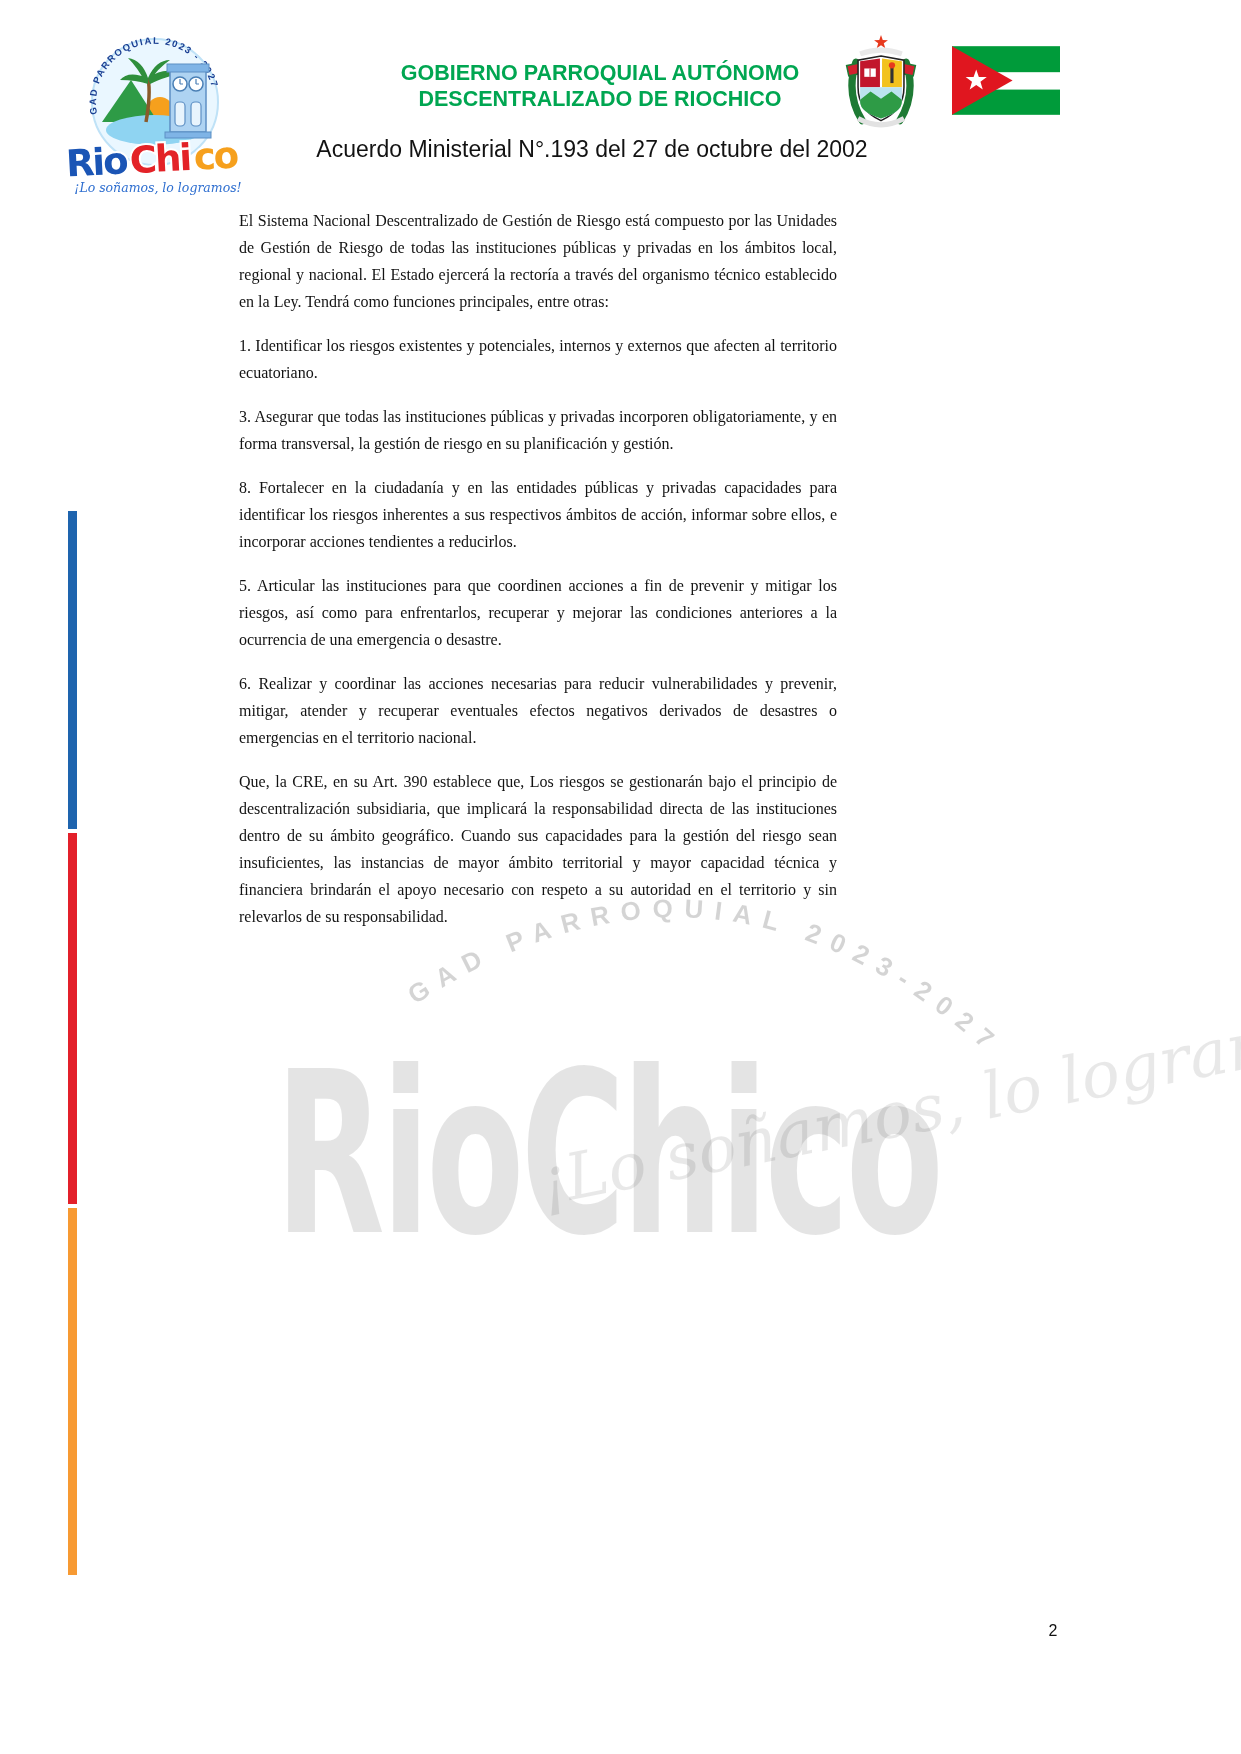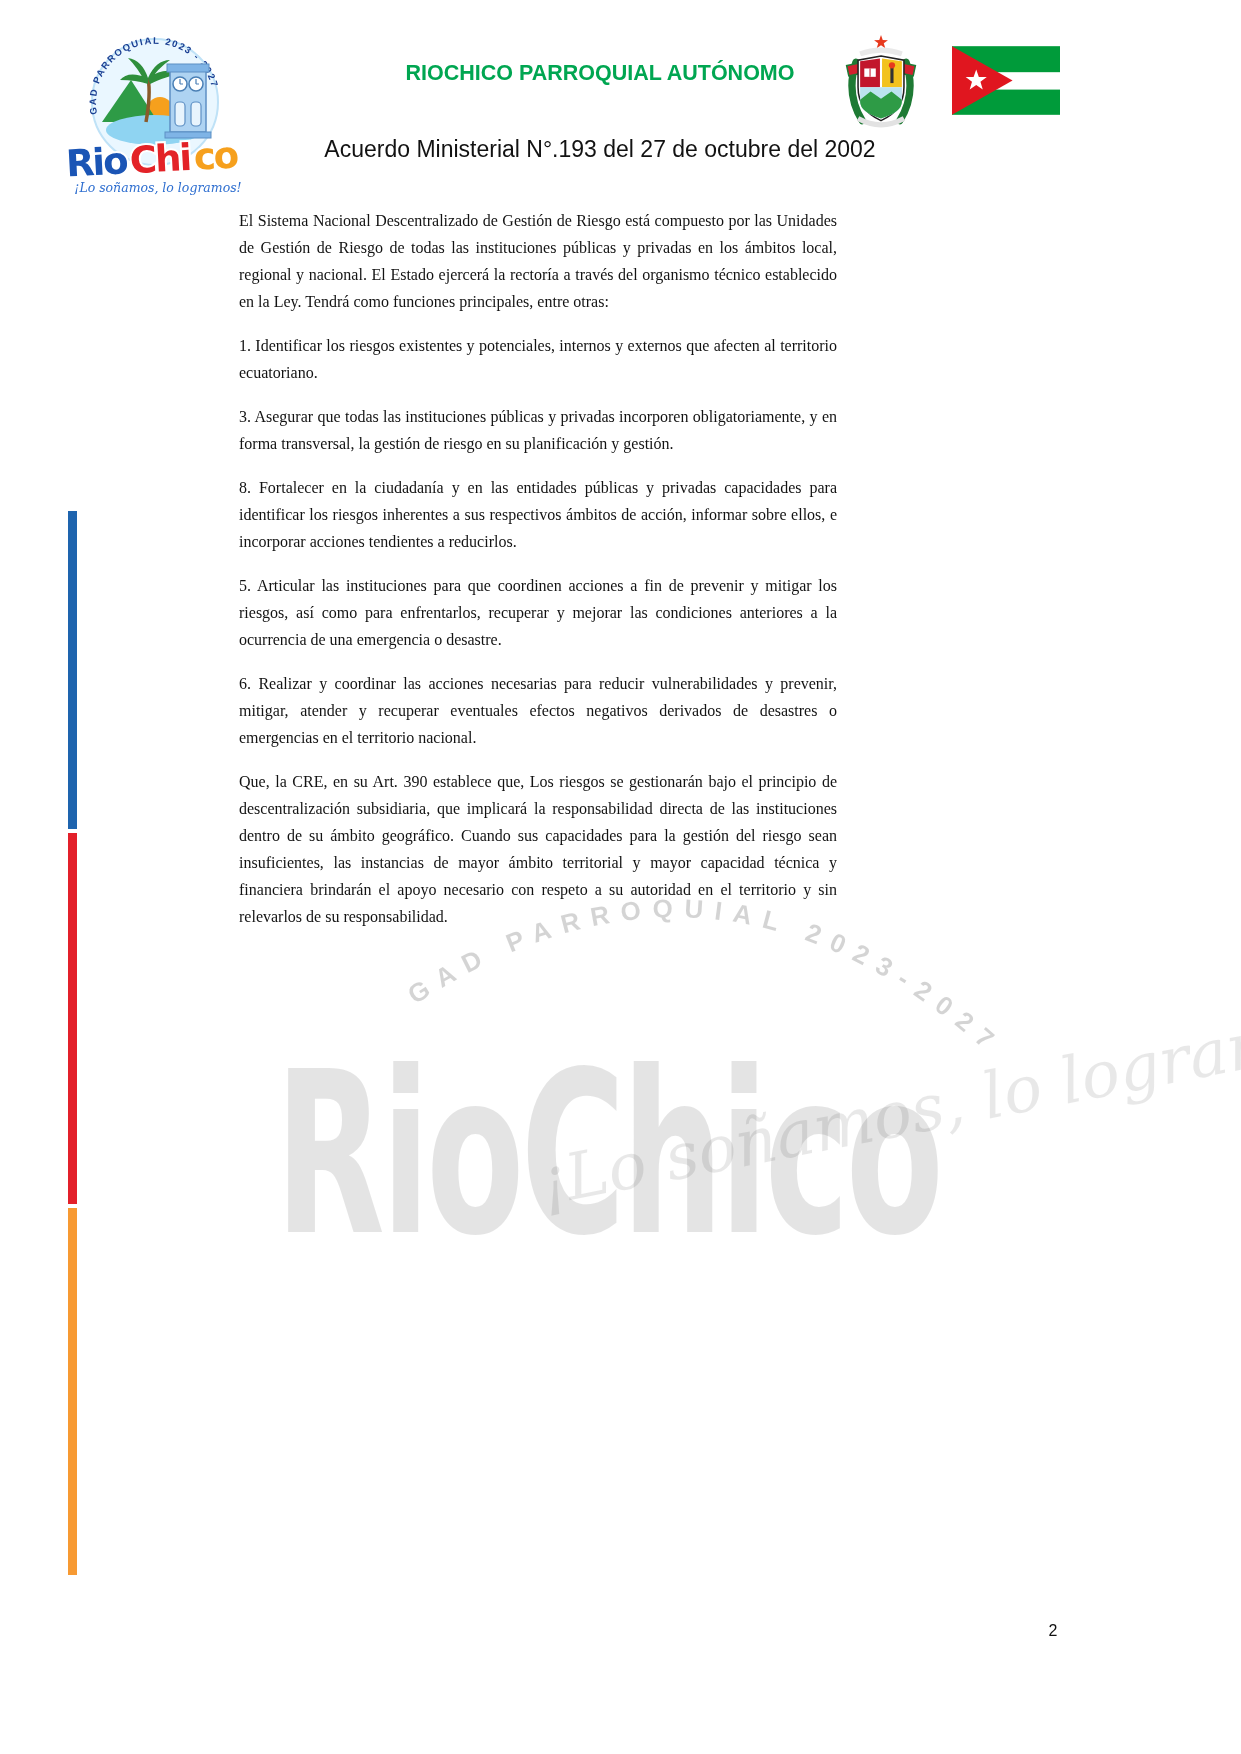--- a/index.html
+++ b/index.html
@@ -15,21 +15,21 @@
   body{width:1241px;height:1754px;position:relative;overflow:hidden;
        font-family:"Liberation Serif",serif;color:#131313;}
 
   .page{position:absolute;inset:0;background:#ffffff;}
 
   
   .logo-wrap{position:absolute;left:58px;top:22px;width:190px;height:180px;}
   .title-block{position:absolute;left:300px;top:60px;width:600px;text-align:center;
                font-family:"Liberation Sans",sans-serif;}
   .title-line{color:var(--title-green);font-weight:bold;font-size:21.5px;line-height:26px;}
-  .subtitle{position:absolute;left:300px;top:136px;width:600px;text-align:center;
+  .subtitle{position:absolute;left:292px;top:136px;width:600px;text-align:center;
             font-family:"Liberation Sans",sans-serif;font-size:23px;color:#121212;}
   .coa-wrap{position:absolute;left:843px;top:33px;width:76px;height:96px;}
   .flag-wrap{position:absolute;left:952px;top:46px;width:108px;height:69px;}
 
   
   .vbar{position:absolute;left:68px;width:9px;}
   .vbar.blue{top:511px;height:318px;background:var(--bar-blue);}
   .vbar.red{top:833px;height:371px;background:var(--bar-red);}
   .vbar.orange{top:1208px;height:367px;background:var(--bar-orange);}
 
@@ -110,21 +110,22 @@
       <g transform="rotate(-3 95 140)">
         <text class="logo-word logo-rio" x="8" y="150">Rio</text>
         <text class="logo-word logo-chi" x="72" y="150">Chi</text>
         <text class="logo-word logo-co" x="136" y="150">co</text>
       </g>
       <text class="logo-slogan" x="100" y="170" text-anchor="middle">¡Lo soñamos, lo logramos!</text>
     </svg>
   </div>
 
   <div class="title-block">
-    <div class="title-line">RIOCHICO PARROQUIAL AUTÓNOMO</div>
+    <div class="title-line">GOBIERNO PARROQUIAL AUTÓNOMO</div>
+    <div class="title-line">DESCENTRALIZADO DE RIOCHICO</div>
   </div>
 
   <div class="subtitle">Acuerdo Ministerial N°.193 del 27 de octubre del 2002</div>
 
   <div class="coa-wrap">
     <svg width="76" height="96" viewBox="0 0 72 92">
       <polygon points="36,2 37.65,6.73 42.66,6.84 38.66,9.87 40.11,14.66 36,11.8 31.89,14.66 33.34,9.87 29.34,6.84 34.35,6.73" fill="#E8391D"></polygon>
       <path d="M 16 20 Q 36 13 56 20" stroke="#E9E9E9" stroke-width="5" fill="none"></path>
       <path d="M 12 28 Q 2 58 18 84" stroke="#1E7A34" stroke-width="7" fill="none" stroke-linecap="round"></path>
       <path d="M 60 28 Q 70 58 54 84" stroke="#1E7A34" stroke-width="7" fill="none" stroke-linecap="round"></path>

